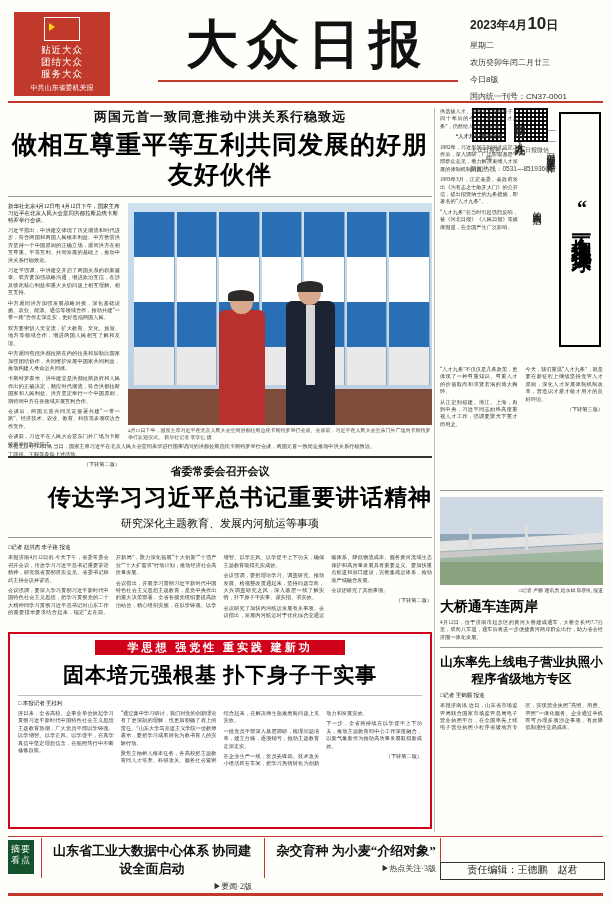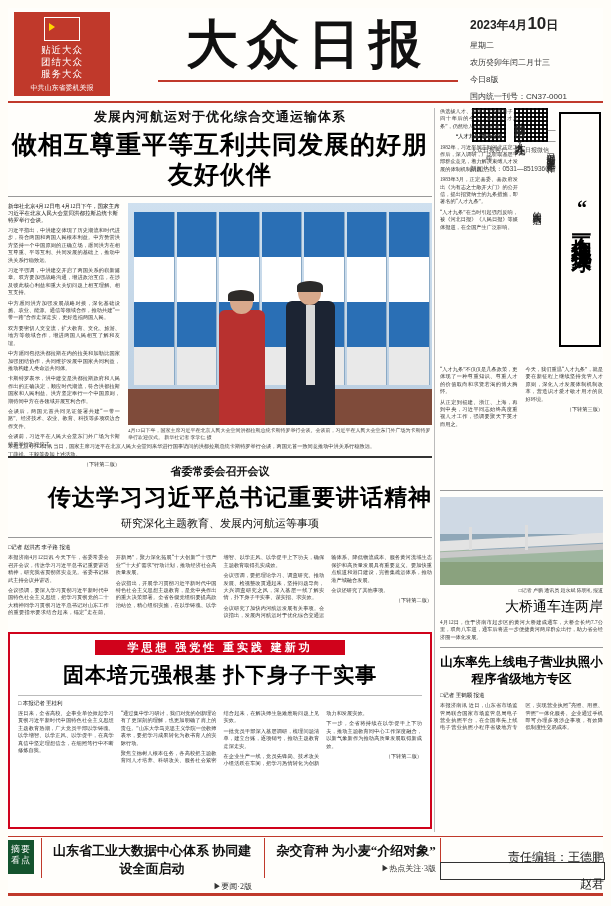--- a/index.html
+++ b/index.html
@@ -77,36 +77,36 @@
   .feature-head{font-family:"Liberation Serif",serif;font-weight:bold;font-size:21px;text-align:center;
                 margin-top:6px;letter-spacing:1px;}
 
   
   .vhead{position:absolute;right:2px;top:4px;width:42px;writing-mode:vertical-rl;text-orientation:upright;
          font-family:"Liberation Serif",serif;font-weight:bold;font-size:20px;letter-spacing:2px;color:#000;
          border:2px solid #000;padding:4px 3px;box-sizing:border-box;height:235px;text-align:center;}
   .vsub{position:absolute;writing-mode:vertical-rl;text-orientation:upright;font-family:"Liberation Serif",serif;
         font-size:9px;color:#222;letter-spacing:1px;}
 
-  .rc-head{font-family:"Liberation Serif",serif;font-weight:normal;font-size:14px;text-align:right;color:#000;
+  .rc-head{font-family:"Liberation Serif",serif;font-weight:bold;font-size:14px;text-align:left;color:#000;
            line-height:19px;}
   .rc-head2{font-family:"Liberation Serif",serif;font-weight:bold;font-size:12.5px;text-align:center;color:#000;
             line-height:17px;}
 
   
   .bottom{position:absolute;left:8px;top:836px;width:595px;height:52px;}
   .bt-tag{position:absolute;left:0;top:4px;width:26px;height:34px;background:#14532d;color:#fff;font-size:9px;
           text-align:center;line-height:11px;padding-top:4px;box-sizing:border-box;letter-spacing:1px;}
   .bt-item{position:absolute;font-family:"Liberation Serif",serif;font-weight:bold;font-size:13px;
            text-align:center;line-height:18px;color:#111;}
   .bt-page{font-size:8px;font-weight:normal;color:#333;text-align:right;}
   .bt-div{position:absolute;top:2px;width:1px;height:40px;background:#c0392b;}
 
   .footer-bar{position:absolute;left:440px;top:862px;width:163px;height:16px;border:1px solid #333;
-              font-size:12px;color:#222;display:flex;align-items:flex-end;justify-content:center;gap:10px;flex-direction:column;}
+              font-size:10px;color:#222;display:flex;align-items:flex-start;justify-content:center;gap:10px;}
   .bottom-rule{position:absolute;left:8px;top:893px;width:595px;border-top:3px solid #c0392b;}
 
   .tiny{font-size:5px;line-height:7px;color:#444;font-family:"Liberation Serif",serif;}
   .byline{font-size:5.5px;color:#111;font-family:"Liberation Serif",serif;}
 </style>
 </head>
 <body>
 
 <div class="page">
   <div class="paper"></div>
@@ -145,21 +145,21 @@
       <div class="mast-note">新闻热线：0531—85193600</div>
     </div>
   </div>
   <div class="mast-rule"></div>
 
   <div class="vline" style="left:434px;top:108px;height:724px;"></div>
 
   <div class="col-main">
 
     <div>
-      <div class="lead-kicker">发展内河航运对于优化综合交通运输体系</div>
+      <div class="lead-kicker">两国元首一致同意推动中洪关系行稳致远</div>
       <div class="lead-head">做相互尊重平等互利共同发展的好朋友好伙伴</div>
       <div class="hr-thin"></div>
 
       <div style="position:relative;height:238px;">
 
         <div style="position:absolute;left:0;top:0;width:112px;">
           <div class="byline">新华社北京4月12日电  4月12日下午，国家主席习近平在北京人民大会堂同洪都拉斯总统卡斯特罗举行会谈。</div>
           <div class="body-text" style="margin-top:3px;">
             <p>习近平指出，中洪建交体现了历史潮流和时代进步，符合两国和两国人民根本利益。中方赞赏洪方坚持一个中国原则的正确立场，愿同洪方在相互尊重、平等互利、共同发展的基础上，推动中洪关系行稳致远。</p>
             <p>习近平强调，中洪建交开启了两国关系的崭新篇章。双方要加强战略沟通，增进政治互信，在涉及彼此核心利益和重大关切问题上相互理解、相互支持。</p>

